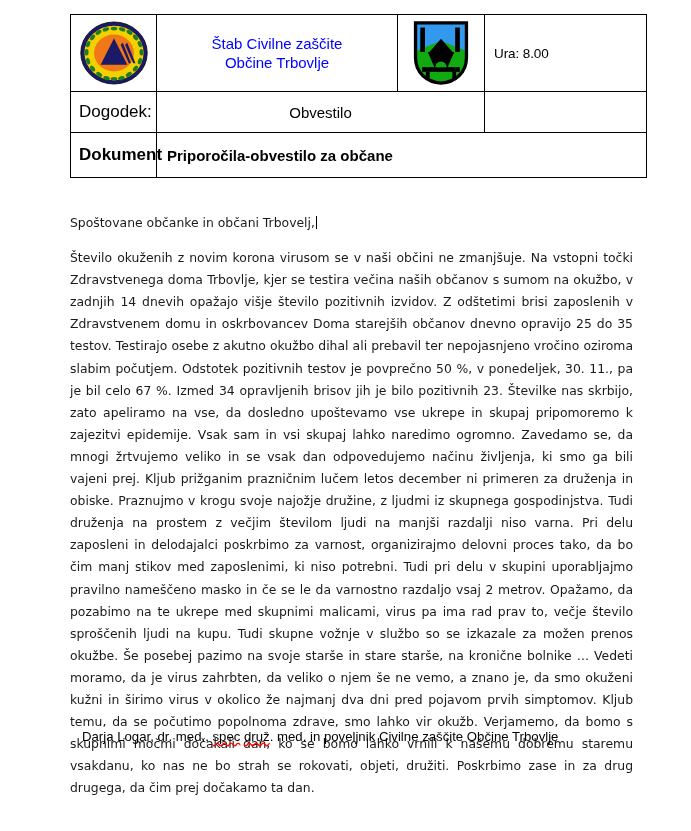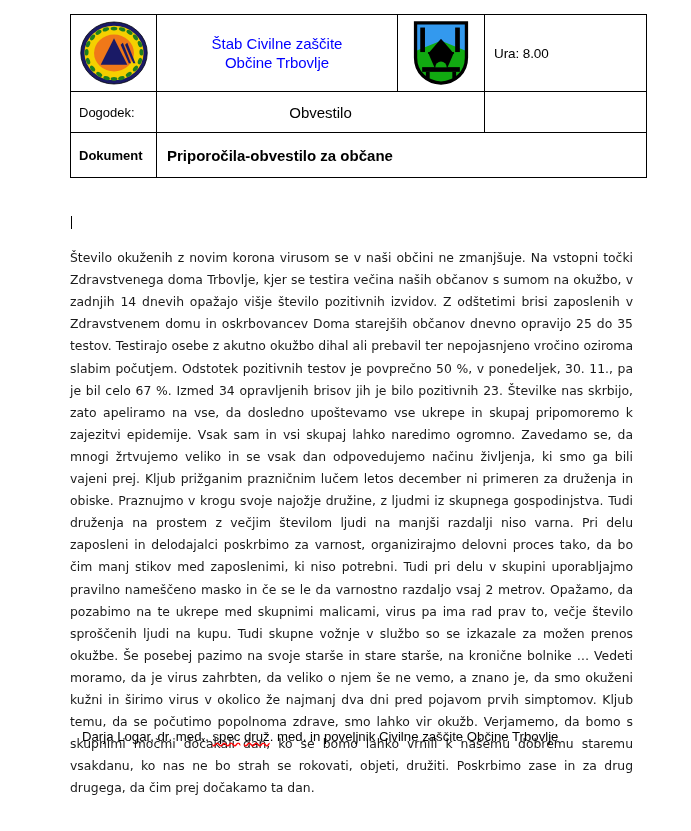--- a/index.html
+++ b/index.html
@@ -61,21 +61,21 @@
   .title-text {
     color: #0000FF;
     font-size: 15px;
     line-height: 19px;
     font-family: "Liberation Sans", sans-serif;
   }
 
   .row-label {
     width: 85px;
     padding-left: 8px !important;
-    font-size: 13px;
+    font-size: 17px;
   }
   .row-event-value {
     text-align: center;
     font-size: 15px;
   }
   .row-blank {
     width: 152px;
   }
   .row-doc-value {
     padding-left: 10px !important;
@@ -236,21 +236,21 @@
       <td class="row-blank"></td>
     </tr>
     <tr class="r3">
       <td class="row-label">Dokument</td>
       <td class="row-doc-value" colspan="3">Priporočila-obvestilo za občane</td>
     </tr>
   </tbody>
     </table>
 
   <div class="body-wrap">
-    <p class="body-text salutation"><span class="caret"></span></p>
+    <p class="body-text salutation"><span>Spoštovane občanke in občani Trbovelj,</span><span class="caret"></span></p>
     <p class="body-text">Število okuženih z novim korona virusom se v naši občini ne zmanjšuje. Na vstopni točki Zdravstvenega doma Trbovlje, kjer se testira večina naših občanov s sumom na okužbo, v zadnjih 14 dnevih opažajo višje število pozitivnih izvidov. Z odštetimi brisi zaposlenih v Zdravstvenem domu in oskrbovancev Doma starejših občanov dnevno opravijo 25 do 35 testov. Testirajo osebe z akutno okužbo dihal ali prebavil ter nepojasnjeno vročino oziroma slabim počutjem. Odstotek pozitivnih testov je povprečno 50 %, v ponedeljek, 30. 11., pa je bil celo 67 %. Izmed 34 opravljenih brisov jih je bilo pozitivnih 23. Številke nas skrbijo, zato apeliramo na vse, da dosledno upoštevamo vse ukrepe in skupaj pripomoremo k zajezitvi epidemije. Vsak sam in vsi skupaj lahko naredimo ogromno. Zavedamo se, da mnogi žrtvujemo veliko in se vsak dan odpovedujemo načinu življenja, ki smo ga bili vajeni prej. Kljub prižganim prazničnim lučem letos december ni primeren za druženja in obiske. Praznujmo v krogu svoje najožje družine, z ljudmi iz skupnega gospodinjstva. Tudi druženja na prostem z večjim številom ljudi na manjši razdalji niso varna. Pri delu zaposleni in delodajalci poskrbimo za varnost, organizirajmo delovni proces tako, da bo čim manj stikov med zaposlenimi, ki niso potrebni. Tudi pri delu v skupini uporabljajmo pravilno nameščeno masko in če se le da varnostno razdaljo vsaj 2 metrov. Opažamo, da pozabimo na te ukrepe med skupnimi malicami, virus pa ima rad prav to, večje število sproščenih ljudi na kupu. Tudi skupne vožnje v službo so se izkazale za možen prenos okužbe. Še posebej pazimo na svoje starše in stare starše, na kronične bolnike … Vedeti moramo, da je virus zahrbten, da veliko o njem še ne vemo, a znano je, da smo okuženi kužni in širimo virus v okolico že najmanj dva dni pred pojavom prvih simptomov. Kljub temu, da se počutimo popolnoma zdrave, smo lahko vir okužb. Verjamemo, da bomo s skupnimi močmi dočakali dan, ko se bomo lahko vrnili k našemu dobremu staremu vsakdanu, ko nas ne bo strah se rokovati, objeti, družiti. Poskrbimo zase in za drug drugega, da čim prej dočakamo ta dan.</p>
   </div>
 
   <div class="sig-wrap">
     <div class="sig-line"><span>Darja Logar, dr. med., </span><span class="misspell">spec</span><span> </span><span class="misspell">druž</span><span>. med. in  poveljnik Civilne zaščite Občine Trbovlje</span></div>
   </div>
 
 
 </div>
 

